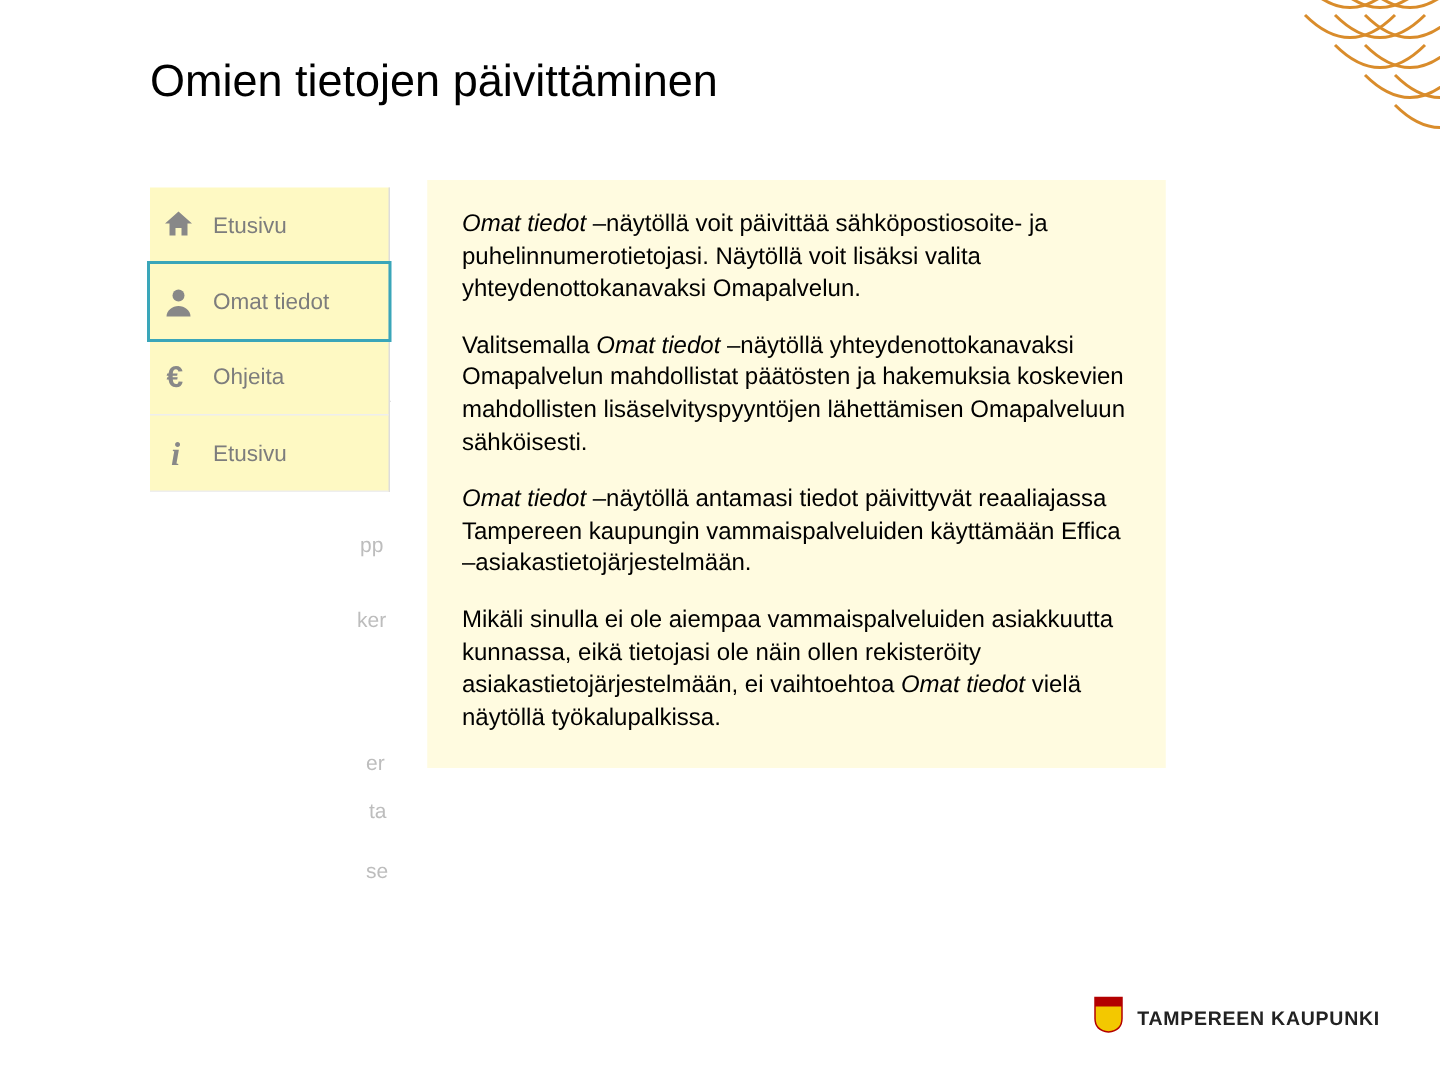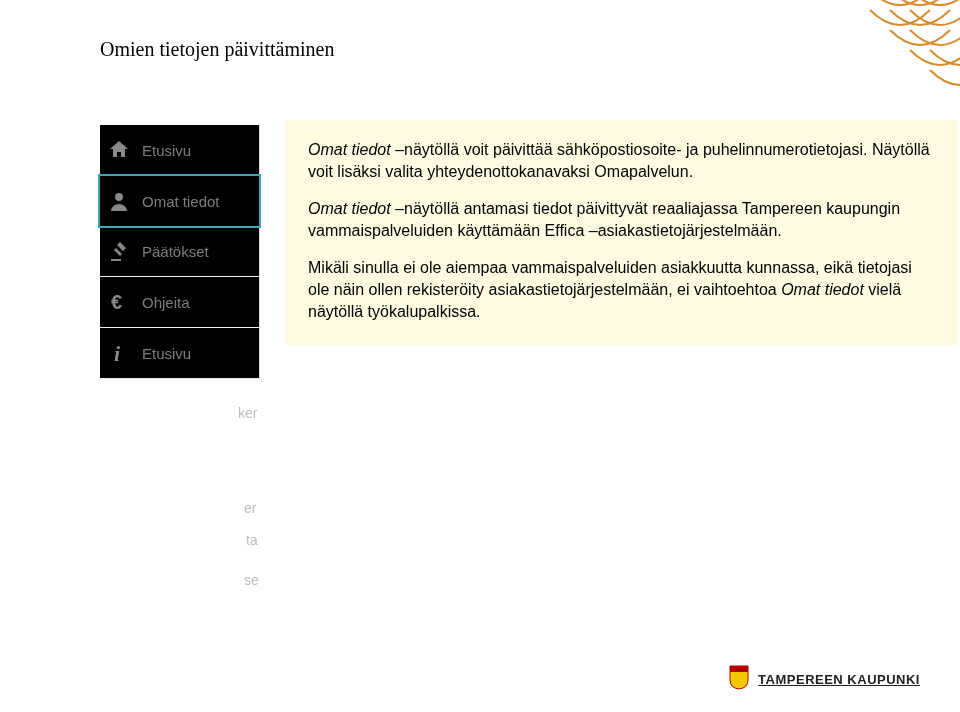--- a/index.html
+++ b/index.html
@@ -4,28 +4,28 @@
 <style>
   * { box-sizing: border-box; margin: 0; padding: 0; }
   html, body { width: 960px; height: 712px; font-family: Arial, Helvetica, sans-serif; background: #fff; position: relative; }
 
   .corner-deco {
     position: absolute; top: 0; right: 0; width: 150px; height: 110px; overflow: hidden;
   }
 
   .page-title {
     position: absolute; top: 38px; left: 100px;
-    font-size: 20px; font-weight: 400; color: #000; font-family: Liberation Serif, serif;
+    font-size: 30px; font-weight: 400; color: #000;
   }
 
   .sidebar {
     position: absolute; top: 125px; left: 100px;
     width: 160px;
     border-right: 1px solid #ddd;
-    background: #000000;
+    background: #fef9c3;
   }
   .sidebar-item {
     display: flex; align-items: center; gap: 10px;
     padding: 12px 10px 12px 6px;
     border-bottom: 1px solid #eee;
     color: #7d7d7d; font-size: 15px;
     cursor: pointer;
   }
   .sidebar-item .icon { width: 26px; height: 26px; display:flex; align-items:center; justify-content:center; color:#888; }
   .sidebar-item.highlight {
@@ -35,38 +35,38 @@
   .sidebar-bg-frag {
     position: absolute;
     color: #bdbdbd;
     font-size: 14px;
     pointer-events: none;
   }
 
   .callout {
     position: absolute;
     top: 120px; left: 285px;
-    width: 672px;
+    width: 492px;
     background: #fffbe0;
     border: 1px solid #fffbe0;
     padding: 18px 22px 22px 22px;
     font-size: 16px; color: #000;
     line-height: 1.35;
   }
   .callout p { margin-bottom: 16px; }
   .callout p:last-child { margin-bottom: 0; }
   .callout em { font-style: italic; }
 
   .footer-logo {
     position: absolute;
     bottom: 18px; right: 40px;
     display: flex; align-items: center; gap: 8px;
   }
   .footer-logo-text {
-    font-size: 13px; font-weight: 700; letter-spacing: 0.5px; color: #222; text-decoration: underline;
+    font-size: 13px; font-weight: 700; letter-spacing: 0.5px; color: #222;
   }
 </style>
 </head>
 <body>
 
 <div class="corner-deco">
   <svg width="150" height="110" viewBox="0 0 150 110">
     <g stroke="#d98c2b" stroke-width="2" fill="none">
       <path d="M60 -10 Q90 20 120 -10"></path>
         <path d="M80 -10 Q110 20 140 -10"></path>
@@ -110,28 +110,20 @@
           <circle cx="12" cy="8" r="4" fill="#888"></circle>
           <path fill="#888" d="M4 22c0-4 4-7 8-7s8 3 8 7z"></path>
         </svg>
     </span>
     <span>Omat tiedot</span>
   </div>
 
 
 
 
-  <div class="sidebar-item">
-    <span class="icon">
-      <svg width="24" height="24" viewBox="0 0 24 24">
-          <path fill="#888" d="M4 20h10v2H4zM13 3l6 6-3 3-6-6zM9 9l6 6-2 2-6-6z"></path>
-        </svg>
-    </span>
-    <span>Päätökset</span>
-  </div>
 
   <div class="sidebar-item">
     <span class="icon">
       <svg width="24" height="24" viewBox="0 0 24 24">
           <text x="4" y="19" font-size="20" font-family="Arial" fill="#888" font-weight="bold">€</text>
         </svg>
     </span>
     <span>Ohjeita</span>
   </div>
 
@@ -144,20 +136,23 @@
     <span>Etusivu</span>
   </div>
 
 </div>
 
 <div class="callout">
   <p>
     <em>Omat tiedot</em><span> –näytöllä voit päivittää sähköpostiosoite- ja puhelinnumerotietojasi. Näytöllä voit lisäksi valita yhteydenottokanavaksi Omapalvelun.</span>
   </p>
   <p>
+    <span>Valitsemalla </span><em>Omat tiedot</em><span> –näytöllä yhteydenottokanavaksi Omapalvelun mahdollistat päätösten ja hakemuksia koskevien mahdollisten lisäselvityspyyntöjen lähettämisen Omapalveluun sähköisesti.</span>
+  </p>
+  <p>
     <em>Omat tiedot </em><span>–näytöllä antamasi tiedot päivittyvät reaaliajassa Tampereen kaupungin vammaispalveluiden käyttämään Effica –asiakastietojärjestelmään.</span>
   </p>
   <p>
     <span>Mikäli sinulla ei ole aiempaa vammaispalveluiden asiakkuutta kunnassa, eikä tietojasi ole näin ollen rekisteröity asiakastietojärjestelmään, ei vaihtoehtoa </span><em>Omat tiedot</em><span> vielä näytöllä työkalupalkissa.</span>
   </p>
 </div>
 
 <div class="footer-logo">
   <span>
     <svg width="22" height="26" viewBox="0 0 22 26">

